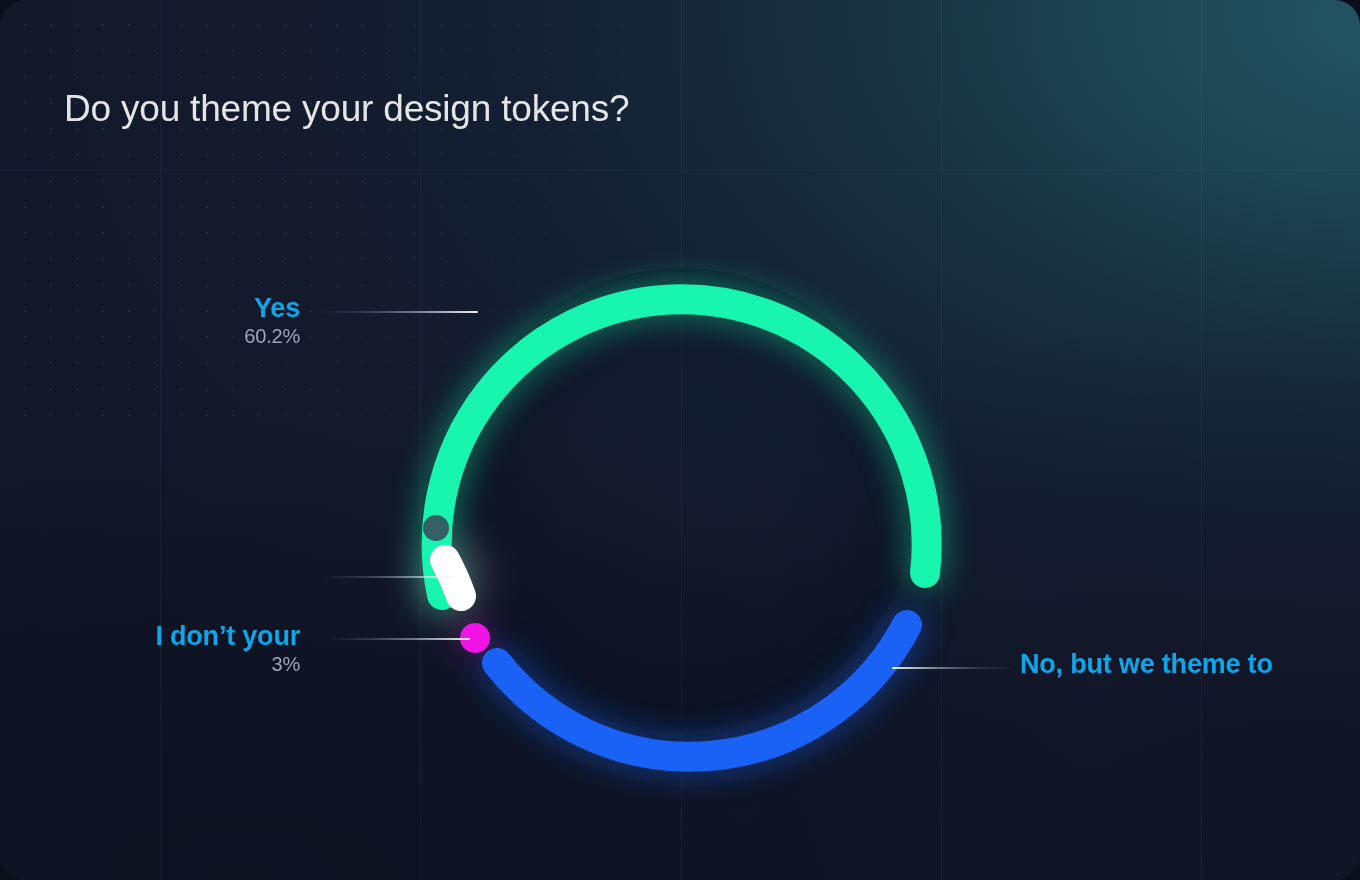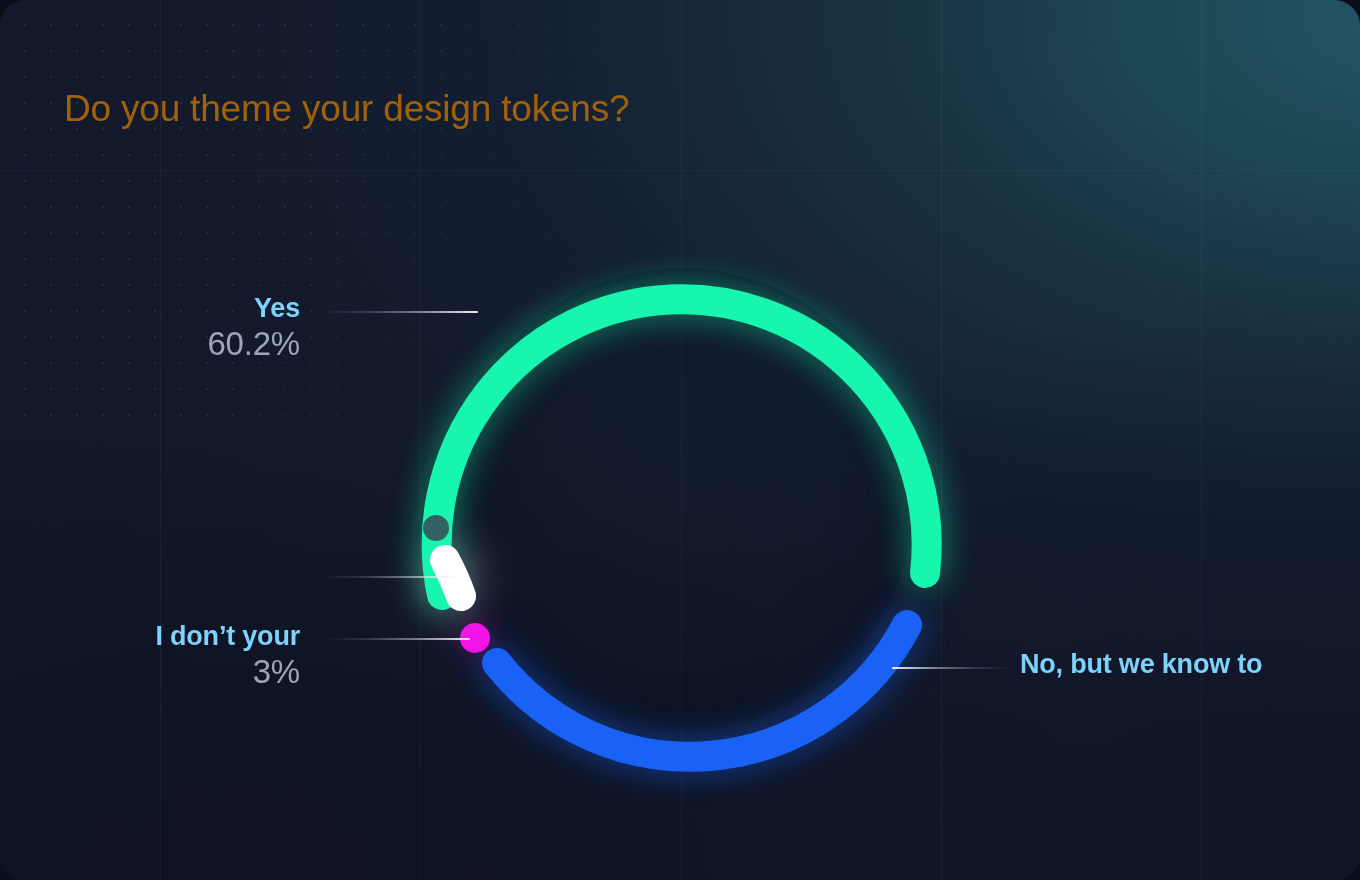--- a/index.html
+++ b/index.html
@@ -62,21 +62,21 @@
   }
 
   
   .title {
     position: absolute;
     left: 64px;
     top: 63px;
     font-size: 37px;
     font-weight: 400;
     letter-spacing: -0.2px;
-    color: #a16207;
+    color: #e5e5e5;
     white-space: nowrap;
   }
 
   
   .chart-wrap {
     position: absolute;
     left: 0; top: 0;
     width: 1360px;
     height: 880px;
   }
@@ -84,26 +84,26 @@
 
   
   .lbl {
     position: absolute;
     white-space: nowrap;
     line-height: 1.08;
   }
   .lbl .name {
     font-size: 27px;
     font-weight: 700;
-    color: #7dd3fc;
+    color: #0ea5e9;
     letter-spacing: -0.2px;
     display: block;
   }
   .lbl .val {
-    font-size: 33px;
+    font-size: 20px;
     font-weight: 400;
     color: #9aa6b8;
     letter-spacing: -0.2px;
     display: block;
     margin-top: 3px;
   }
   .lbl.right-align { text-align: right; }
   .lbl.left-align  { text-align: left; }
 
   .leader {
@@ -195,17 +195,17 @@
 
   <div class="leader to-left" style="left:322px; top:576px; width:140px;"></div>
 
   <div class="lbl right-align" style="left:20px; top:622px; width:280px;">
     <span class="name">I don’t your</span>
     <span class="val">3%</span>
   </div>
   <div class="leader to-left" style="left:325px; top:638px; width:145px;"></div>
 
   <div class="lbl left-align" style="left:1020px; top:650px; width:320px;">
-    <span class="name">No, but we know to</span>
+    <span class="name">No, but we theme to</span>
   </div>
   <div class="leader to-right" style="left:892px; top:667px; width:120px;"></div>
 
 </div>
 
 </body></html>

